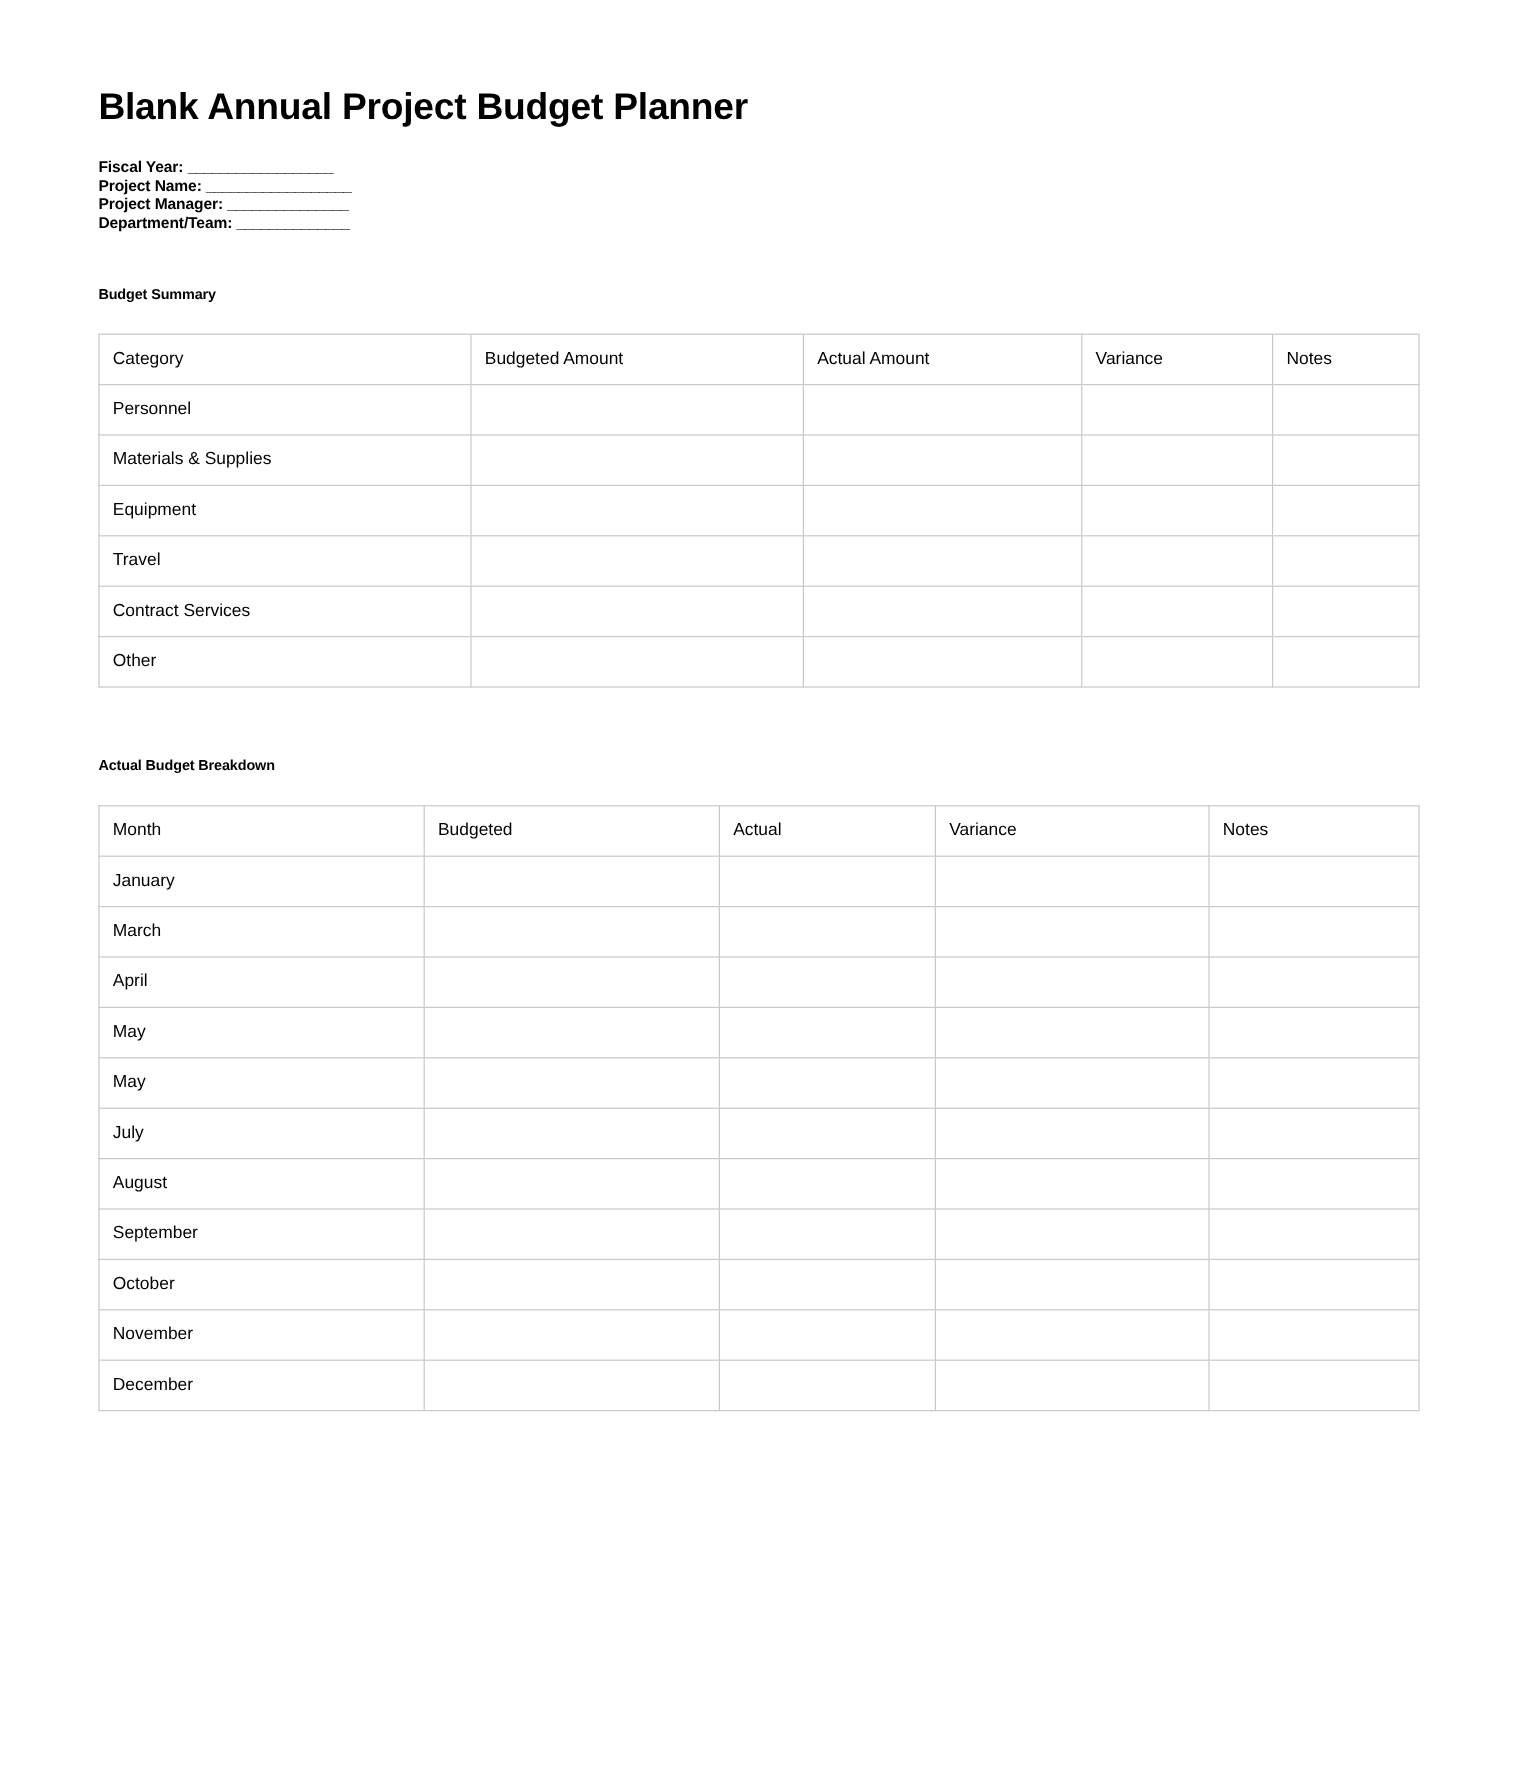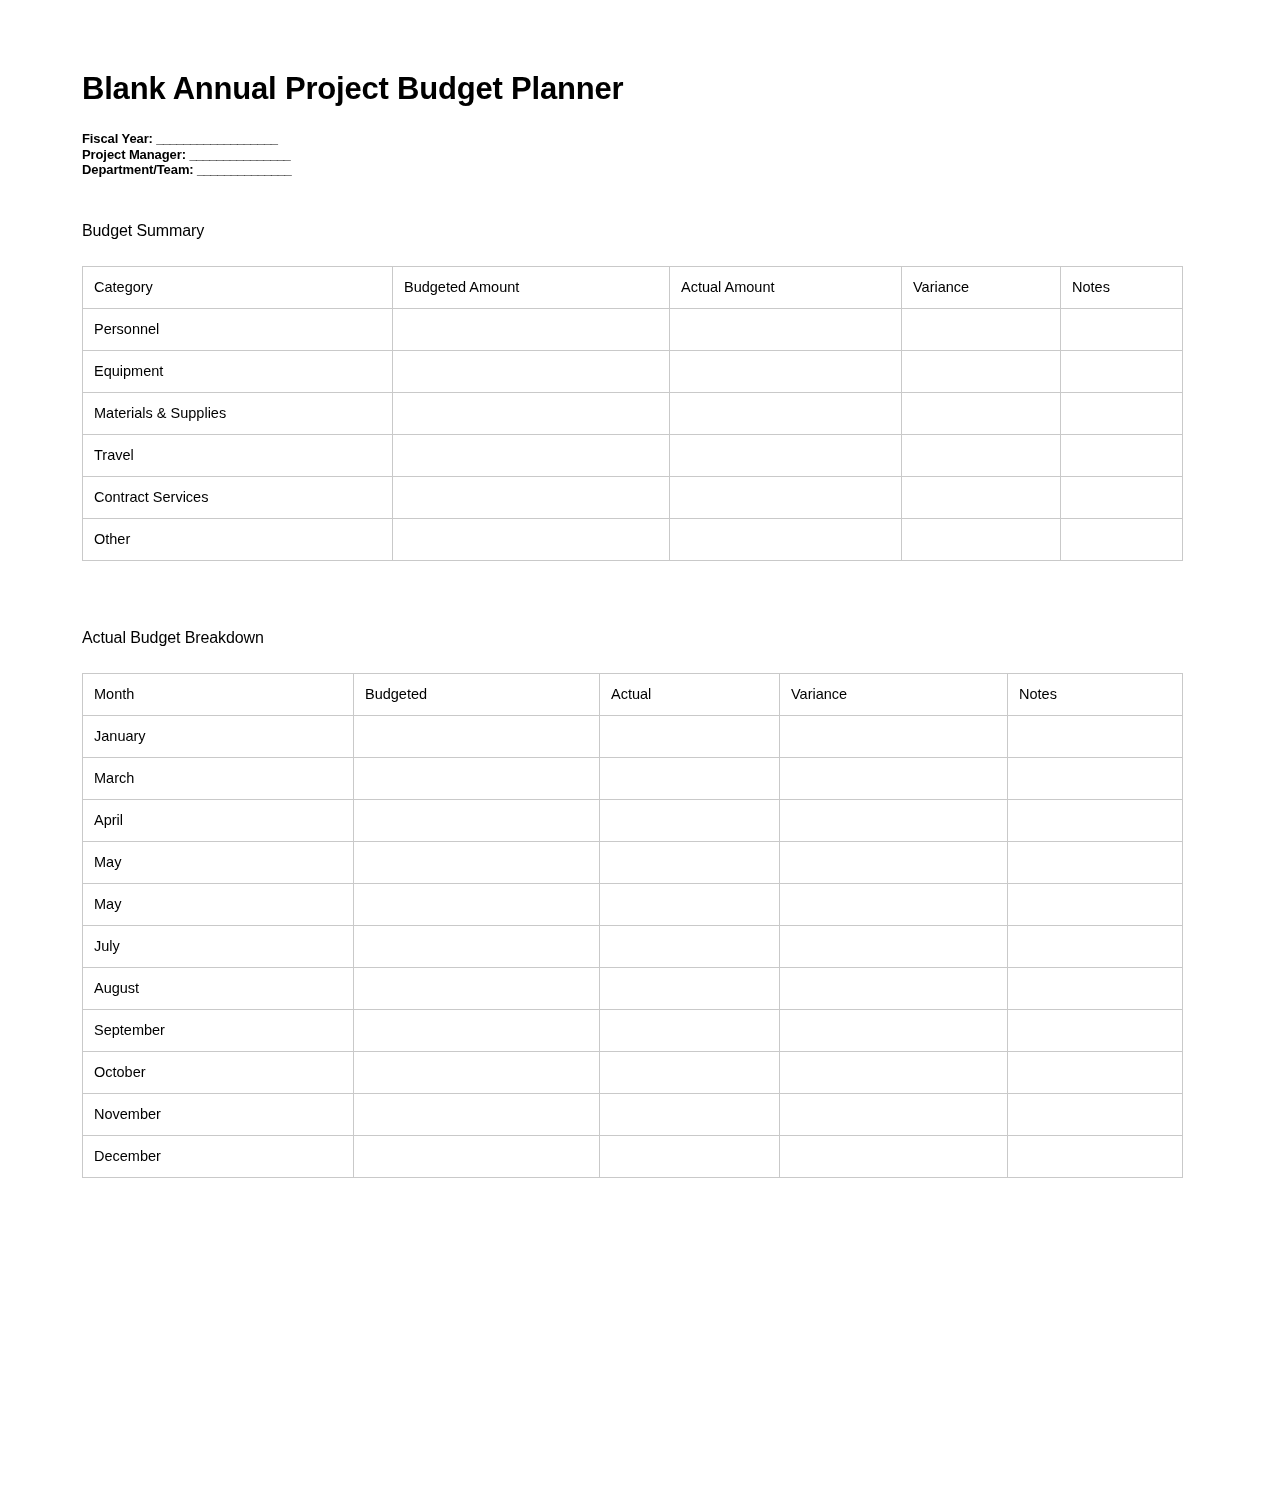--- a/index.html
+++ b/index.html
@@ -42,23 +42,23 @@
     white-space: nowrap;
     letter-spacing: -0.1px;
   }
   .form-row .blank {
     font-weight: bold;
     letter-spacing: -0.5px;
   }
 
   
   .section-heading {
-    font-size: 16px;
-    font-weight: normal;
-    margin: 18px 0 12px 0;
+    font-size: 12px;
+    font-weight: bold;
+    margin: 8px 0 12px 0;
     letter-spacing: -0.1px;
   }
 
   
   table.sheet {
     border-collapse: collapse;
     table-layout: fixed;
     border: 1px solid #c9c9c9;
     background: #ffffff;
     margin-top: 26px;
@@ -106,20 +106,24 @@
 <div class="page">
 
   <h1 class="doc-title">Blank Annual Project Budget Planner</h1>
 
   <div class="form-fields">
     <div class="form-row">
       <span>Fiscal Year:</span>
       <span class="blank">__________________</span>
     </div>
     <div class="form-row">
+      <span>Project Name:</span>
+      <span class="blank">__________________</span>
+    </div>
+    <div class="form-row">
       <span>Project Manager:</span>
       <span class="blank">_______________</span>
     </div>
     <div class="form-row">
       <span>Department/Team:</span>
       <span class="blank">______________</span>
     </div>
   </div>
 
   <h2 class="section-heading">Budget Summary</h2>
@@ -143,28 +147,28 @@
     </thead>
     <tbody>
       <tr>
         <td>Personnel</td>
         <td></td>
         <td></td>
         <td></td>
         <td></td>
       </tr>
       <tr>
+        <td>Materials &amp; Supplies</td>
+        <td></td>
+        <td></td>
+        <td></td>
+        <td></td>
+      </tr>
+      <tr>
         <td>Equipment</td>
-        <td></td>
-        <td></td>
-        <td></td>
-        <td></td>
-      </tr>
-      <tr>
-        <td>Materials &amp; Supplies</td>
         <td></td>
         <td></td>
         <td></td>
         <td></td>
       </tr>
       <tr>
         <td>Travel</td>
         <td></td>
         <td></td>
         <td></td>

